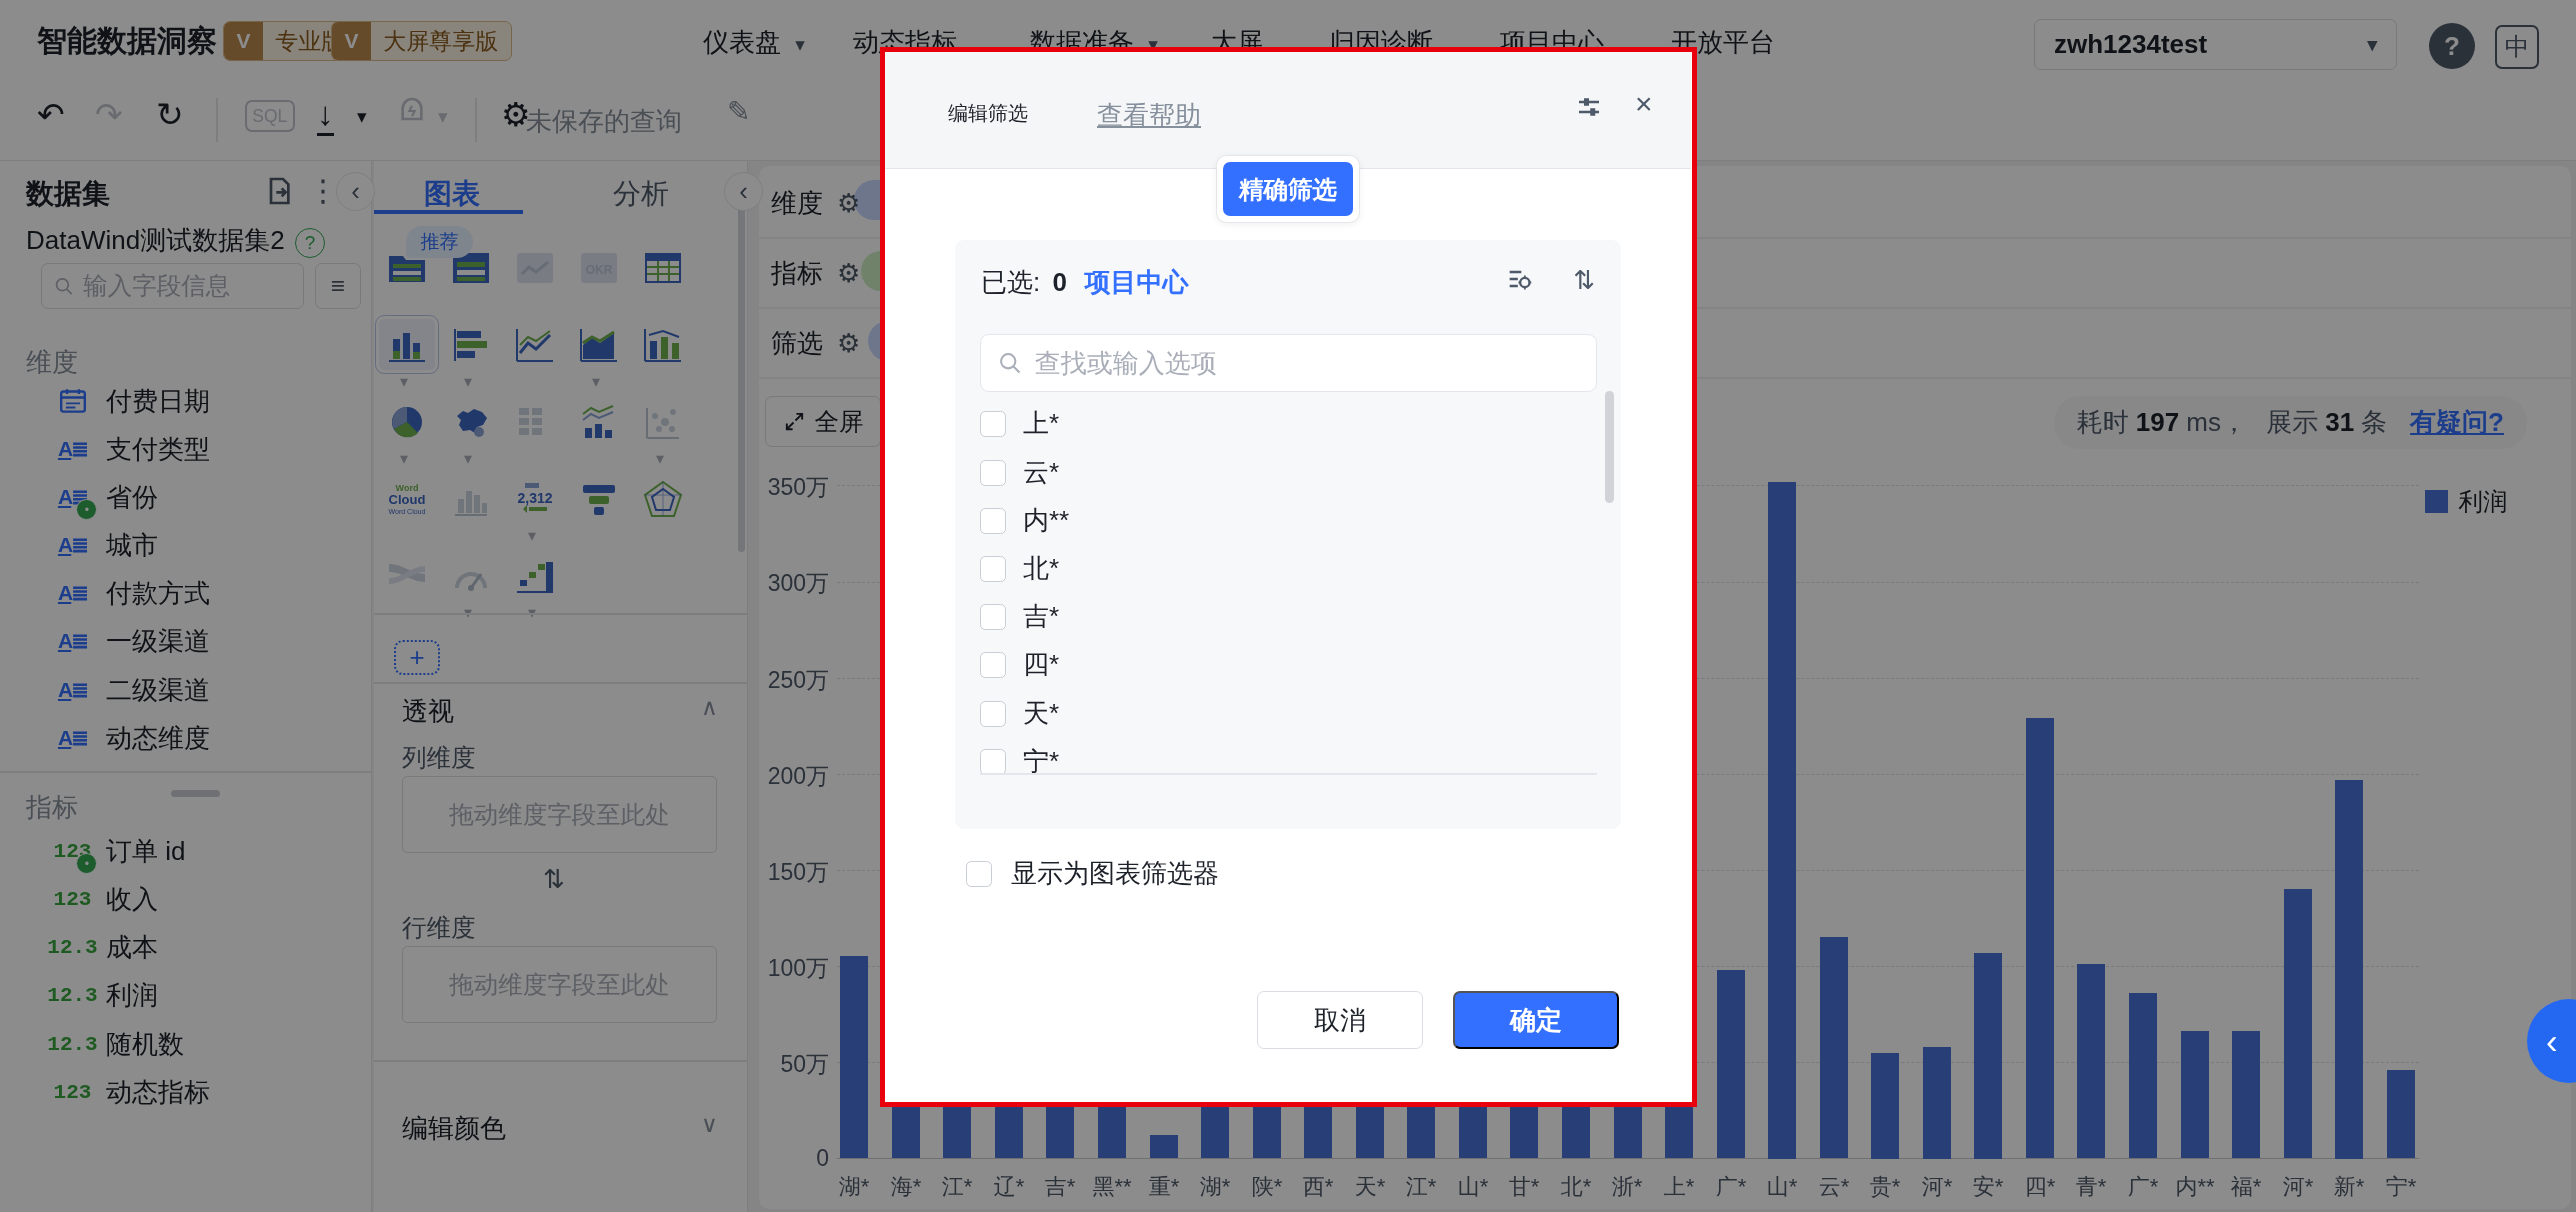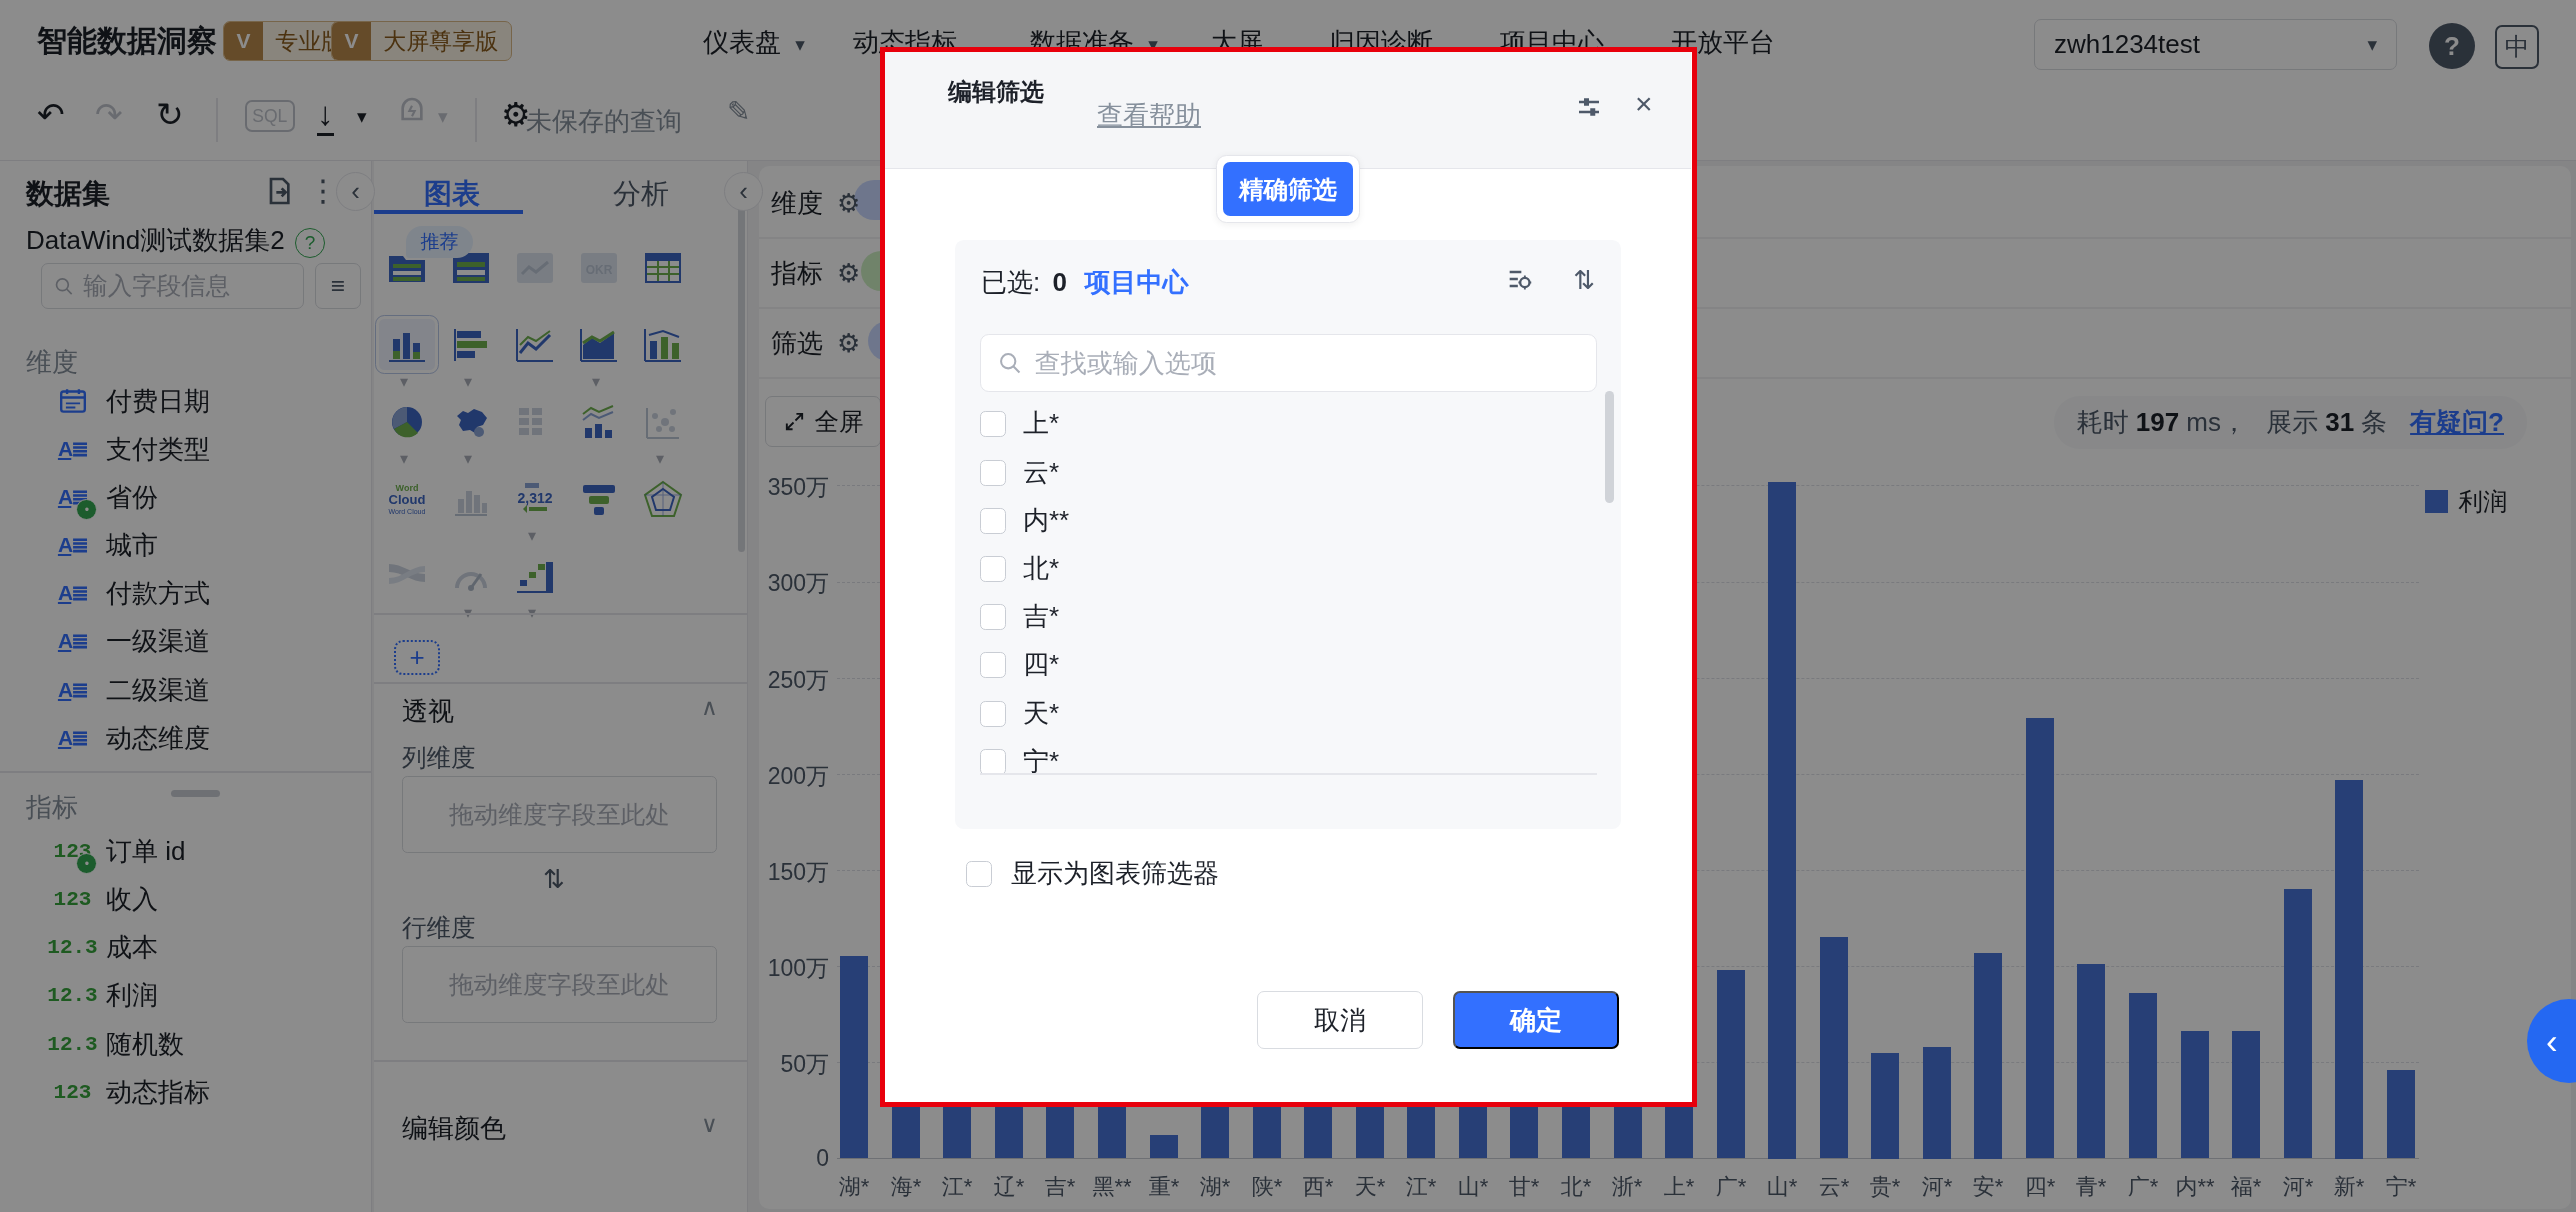--- a/index.html
+++ b/index.html
@@ -13,21 +13,21 @@
   .brand { position:absolute; left:37px; top:21px; font-size:30px; font-weight:bold; }
   .badge { position:absolute; top:21px; height:40px; display:flex; align-items:center;
     border:1.8px solid #d9b887; border-radius:7px; background:#faf3e3; overflow:hidden; }
   .badge .v { width:39px; height:40px; background:#b8894c; color:#fff; display:flex;
     align-items:center; justify-content:center; font-size:21px; font-weight:bold; }
   .badge .bl { padding:0 12.3px; color:#8a5c1e; font-size:23px; }
   .nav-item { position:absolute; top:24.5px; font-size:26px; color:#1d2129; white-space:nowrap; }
   .nav-caret { font-size:19px; color:#4e5969; margin-left:7px; }
   .ws-select { position:absolute; left:2034px; top:19px; width:363px; height:51px;
     border:1.8px solid #d9dce1; border-radius:7px; background:#fff; display:flex;
-    align-items:center; justify-content:space-between; padding:0 19px; font-size:26px; }
+    align-items:center; justify-content:space-between; padding:0 19px; font-size:26px;font-weight:bold; }
   .help-circle { position:absolute; left:2429px; top:23px; width:46px; height:46px; border-radius:50%;
     background:#4e5969; color:#fff; font-size:26px; font-weight:bold; display:flex; align-items:center; justify-content:center; }
   .lang-icon { position:absolute; left:2495px; top:24.5px; width:44px; height:44px; border:2.6px solid #4e5969;
     border-radius:7px; color:#4e5969; font-size:24.5px; display:flex; align-items:center; justify-content:center; }
 
   
   .toolbar { position:absolute; left:0; top:79px; width:2576px; height:82px; background:#fff;
     border-bottom:1.8px solid #e5e6eb; }
   .tb-ic { position:absolute; top:16px; font-size:33px; color:#1d2129; }
   .tb-ic.dis { color:#c0c4cc; }
@@ -110,21 +110,21 @@
   
   .dim { position:absolute; inset:0; background:rgba(0,0,0,0.45); z-index:10; }
   .fab { position:absolute; left:2527px; top:999px; width:84px; height:84px; border-radius:50%; background:#2468f2;
     color:#fff; font-size:35px; display:flex; align-items:center; justify-content:flex-start; padding-left:19px; z-index:20; }
 
   
   .modal { position:absolute; left:880px; top:47px; width:817px; height:1060px; background:#fff;
     border:5.3px solid #e8000c; z-index:30; }
   .m-header { position:absolute; left:0; top:0; width:806px; height:117px; background:#f5f6f8;
     border-bottom:1.8px solid #e5e6eb; }
-  .m-title { position:absolute; left:63px; top:24px; font-size:24px; font-weight:bold; }
+  .m-title { position:absolute; left:63px; top:48px; font-size:20px; font-weight:normal; }
   .m-help { position:absolute; left:212px; top:46px; font-size:26px; color:#86909c; text-decoration:underline; }
   .m-hic { position:absolute; top:40px; font-size:30px; color:#4e5969; }
   .mode-wrap { position:absolute; left:331px; top:103px; width:144px; height:68px; background:#fff;
     border:1.8px solid #e5e6eb; border-radius:10.5px; box-shadow:0 1.8px 7px rgba(0,0,0,0.06);
     display:flex; align-items:center; justify-content:center; }
   .mode-btn { width:130px; height:54px; background:#3370ff; border-radius:7px; color:#fff; font-size:24.5px;
     font-weight:bold; display:flex; align-items:center; justify-content:center; }
   .m-panel { position:absolute; left:70px; top:188px; width:666px; height:589px; background:#f7f8fa; border-radius:8.8px; }
   .sel-row { position:absolute; left:26px; top:24.5px; right:26px; display:flex; align-items:center; font-size:26px; }
   .sel-link { color:#3370ff; font-weight:bold; margin-left:17.5px; }

